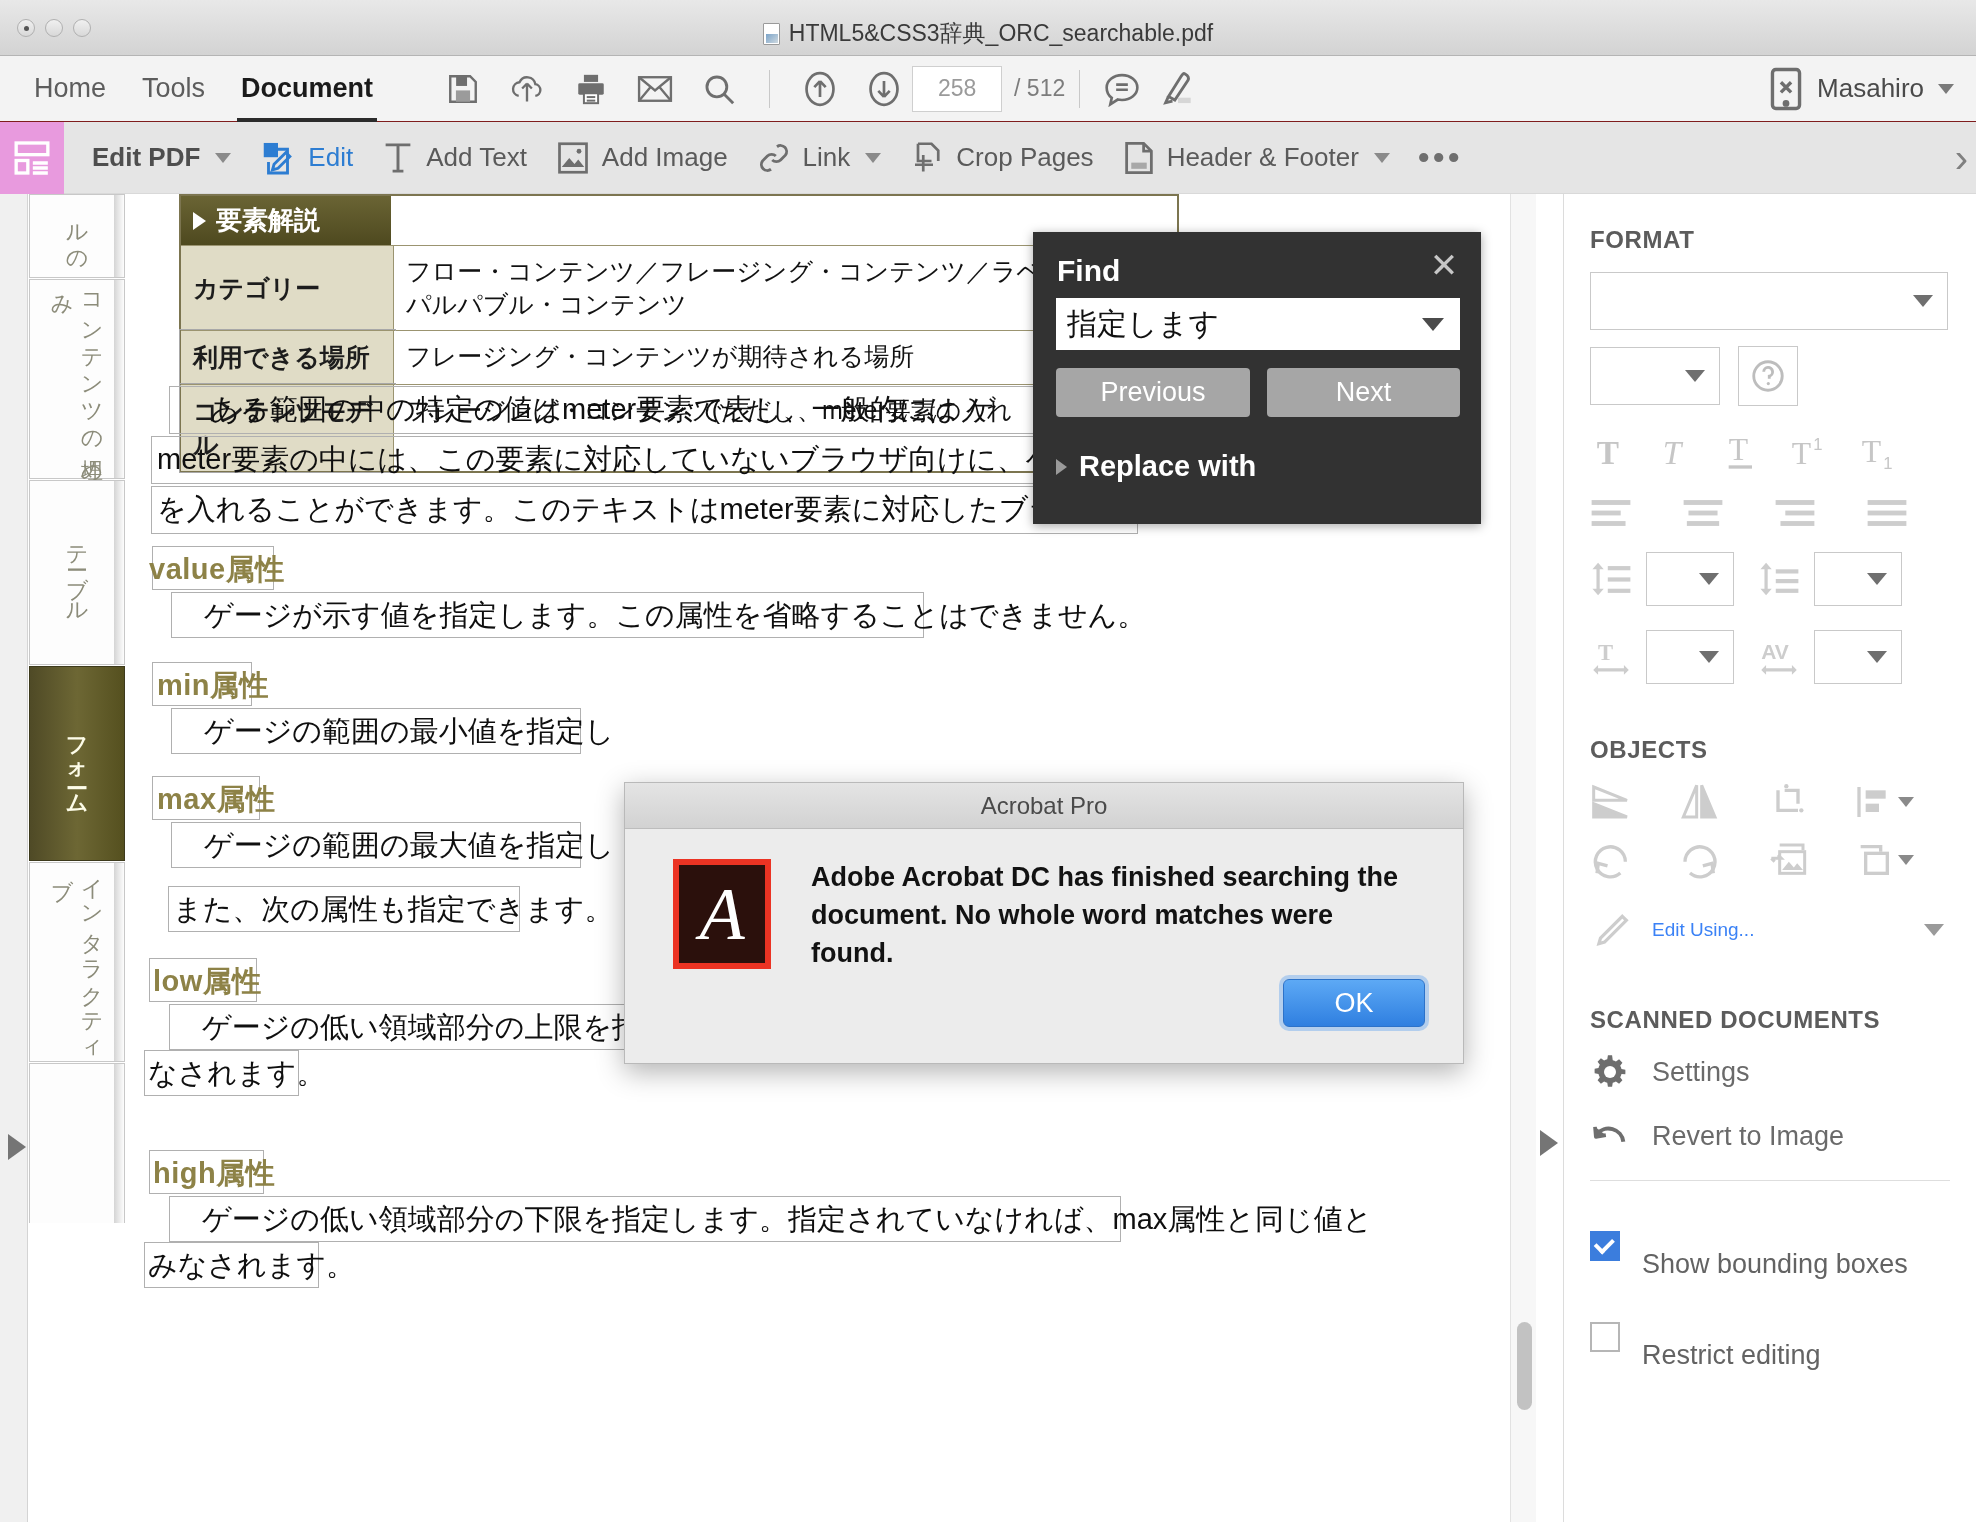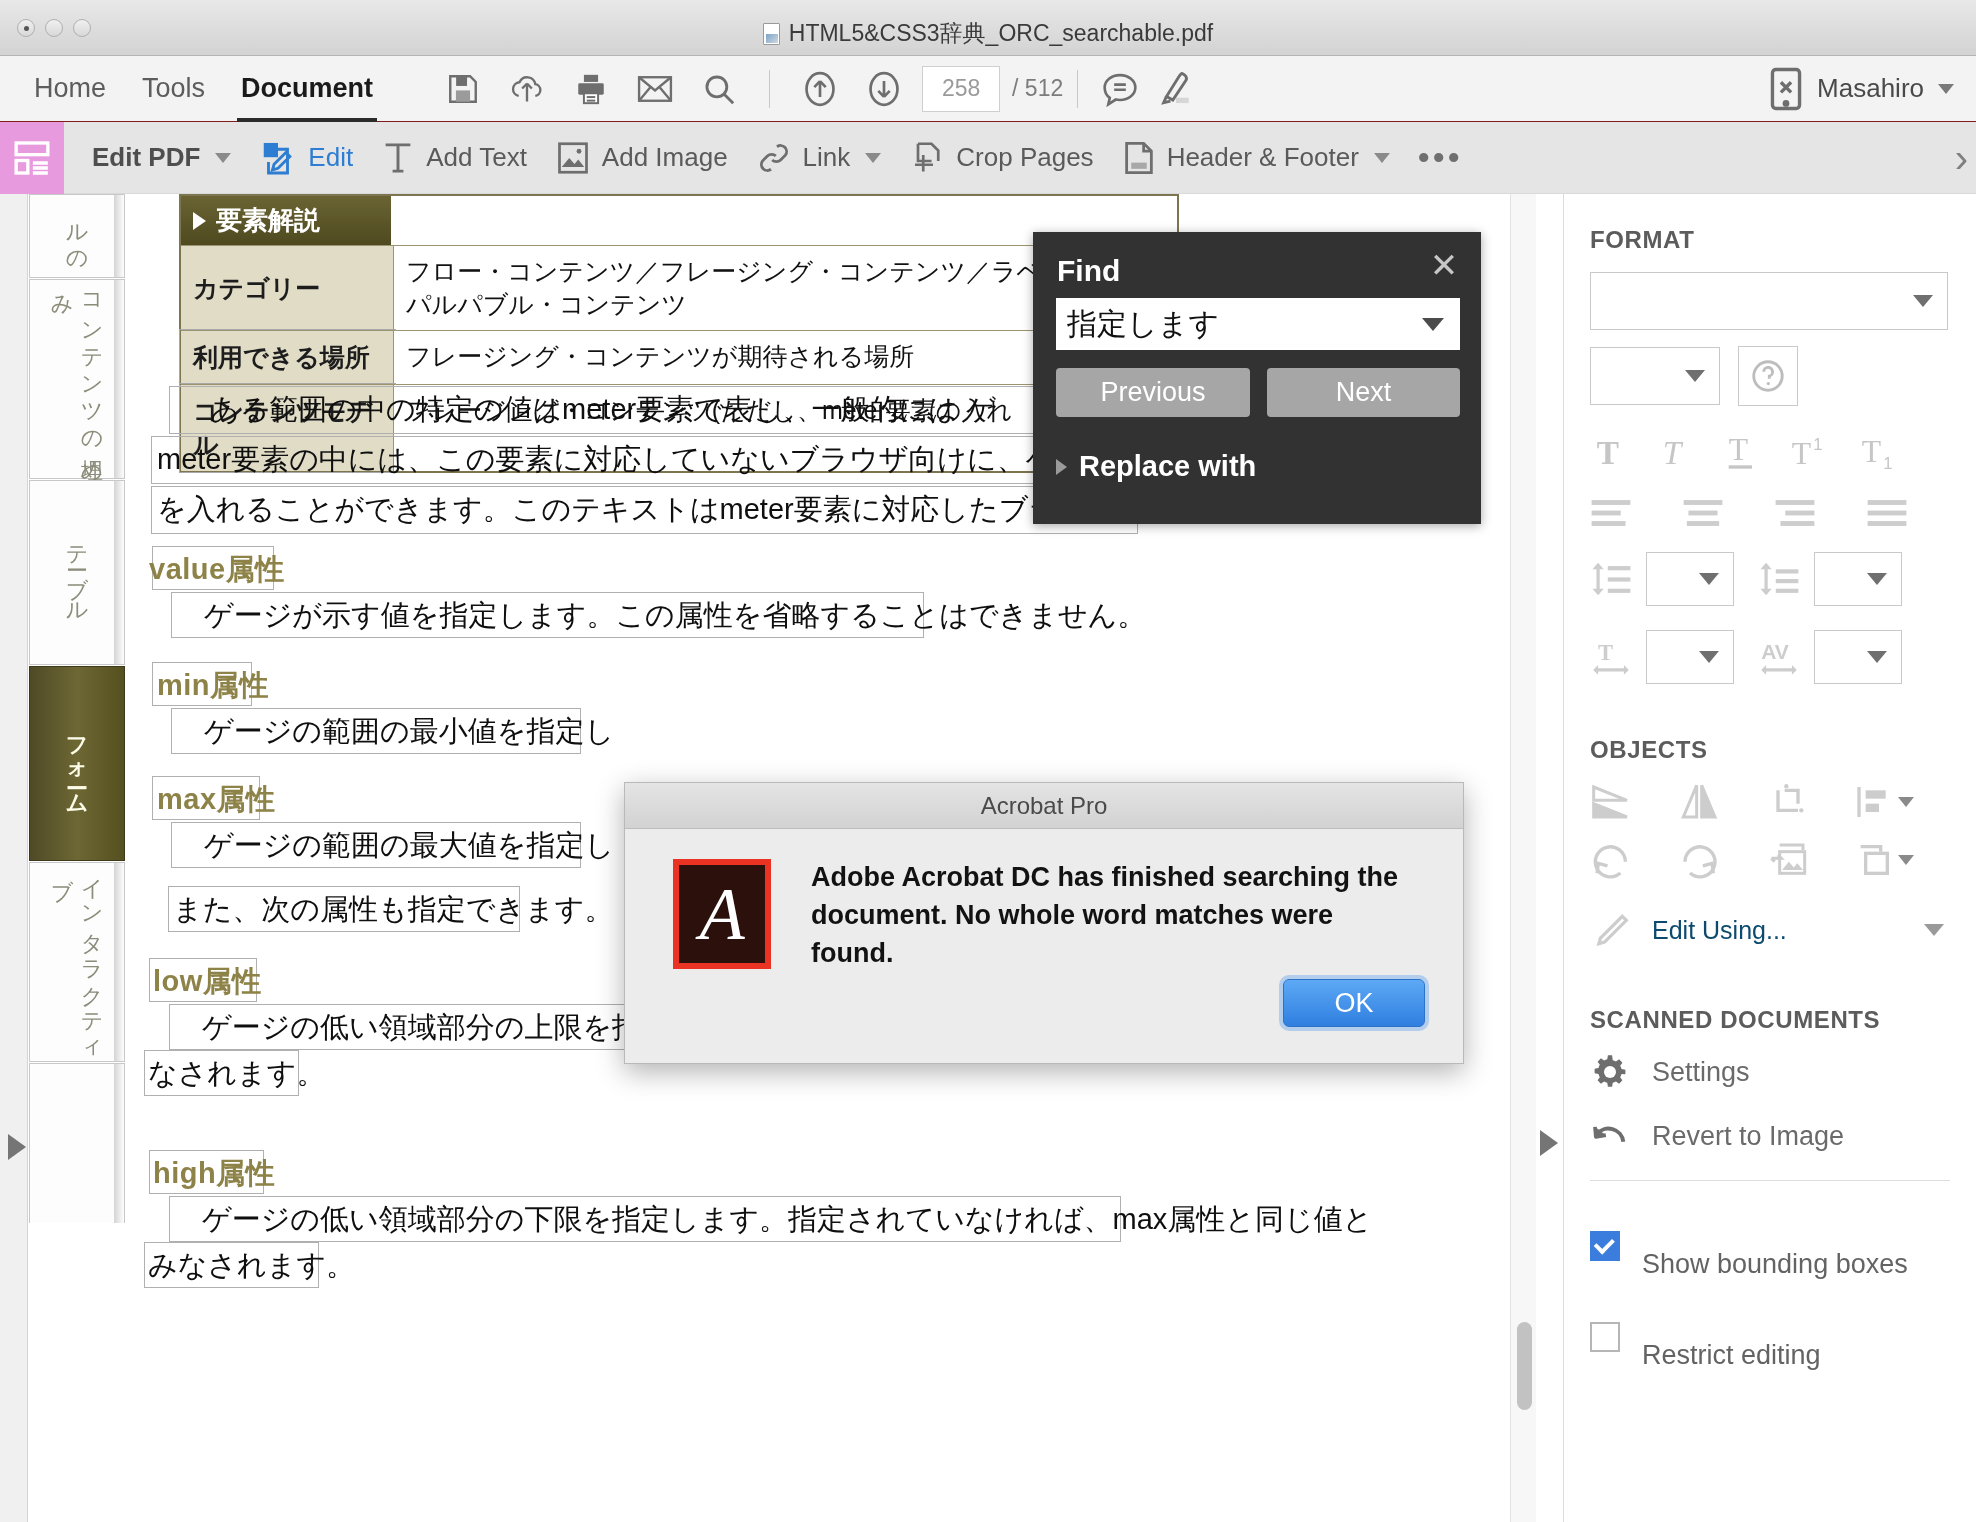--- a/index.html
+++ b/index.html
@@ -60,23 +60,23 @@
     content: ""; position: absolute; left: 14px; right: 14px;
     bottom: 0; height: 4px; background: #2b2b2b;
   }
   .tb-icons { display: flex; align-items: center; gap: 8px; margin-left: 44px; }
   .tb-btn {
     width: 56px; height: 52px; display: flex;
     align-items: center; justify-content: center;
   }
   .tb-sep { width: 1px; height: 38px; background: #c8c8c8; margin: 0 14px; }
   .pagebox {
-    width: 78px; height: 46px; border: 1px solid #cfcfcf; background: #fff;
+    width: 90px; height: 46px; border: 1px solid #cfcfcf; background: #fff;
     display: flex; align-items: center; justify-content: center;
-    font-size: 23px; color: #9a9a9a; margin-left: 10px;
+    font-size: 23px; color: #9a9a9a; 
   }
   .pagetotal { font-size: 23px; color: #7c7c7c; margin-left: 12px; }
   .spacer { flex: 1; }
   .user-area { display: flex; align-items: center; gap: 14px; margin-right: 22px; }
   .username { font-size: 26px; color: #4a4a4a; }
   .caret-dn {
     width: 0; height: 0; border-left: 8px solid transparent;
     border-right: 8px solid transparent; border-top: 10px solid #7a7a7a;
   }
 
@@ -302,21 +302,21 @@
   .icon-row { display: flex; align-items: center; gap: 26px; margin-top: 26px; }
   .ctl-row { display: flex; align-items: center; gap: 14px; margin-top: 24px; }
   .ctl-box {
     width: 88px; height: 54px; border: 1px solid #c9c9c9;
     position: relative; background: #fff;
   }
   .edit-using {
     display: flex; align-items: center; gap: 20px; margin-top: 30px;
     position: relative;
   }
-  .edit-using .lbl { font-size: 25px; color: #0c4a6e; }
+  .edit-using .lbl { font-size: 19px; color: #3b82f6; }
   .edit-using .tri {
     position: absolute; right: 6px; width: 0; height: 0;
     border-left: 10px solid transparent; border-right: 10px solid transparent;
     border-top: 12px solid #9a9a9a;
   }
   .sd-item { display: flex; align-items: center; gap: 22px; margin-bottom: 24px; }
   .sd-item .lbl { font-size: 27px; color: #6a6a6a; }
   .hr { height: 1px; background: #dedede; margin: 18px 0 30px 0; }
   .cb-row { display: flex; align-items: center; gap: 22px; margin-bottom: 22px; }
   .cb {

